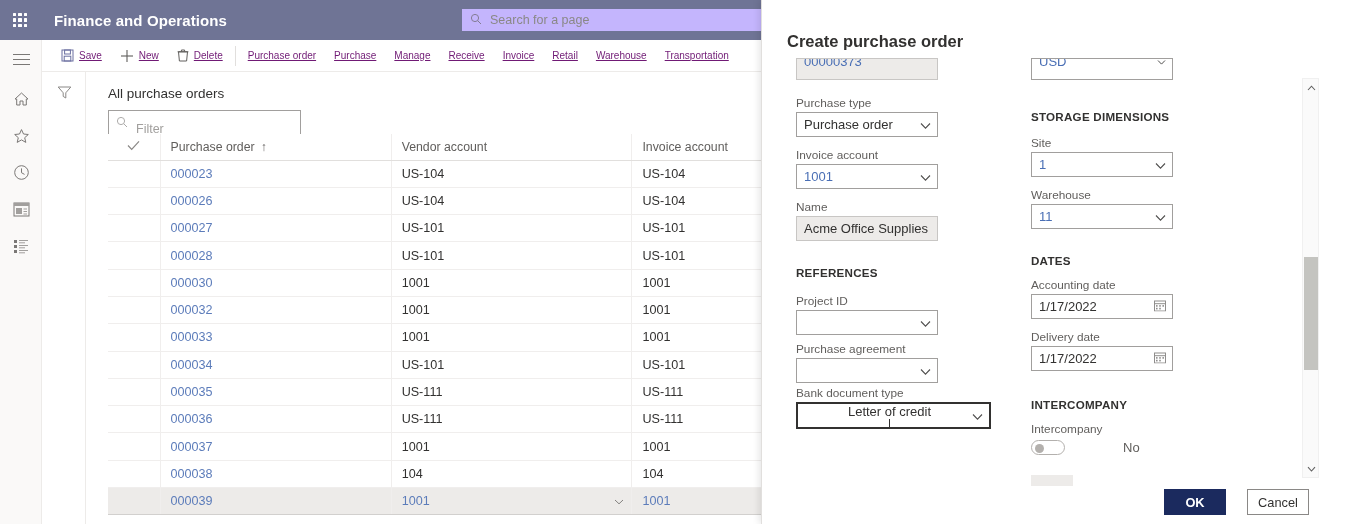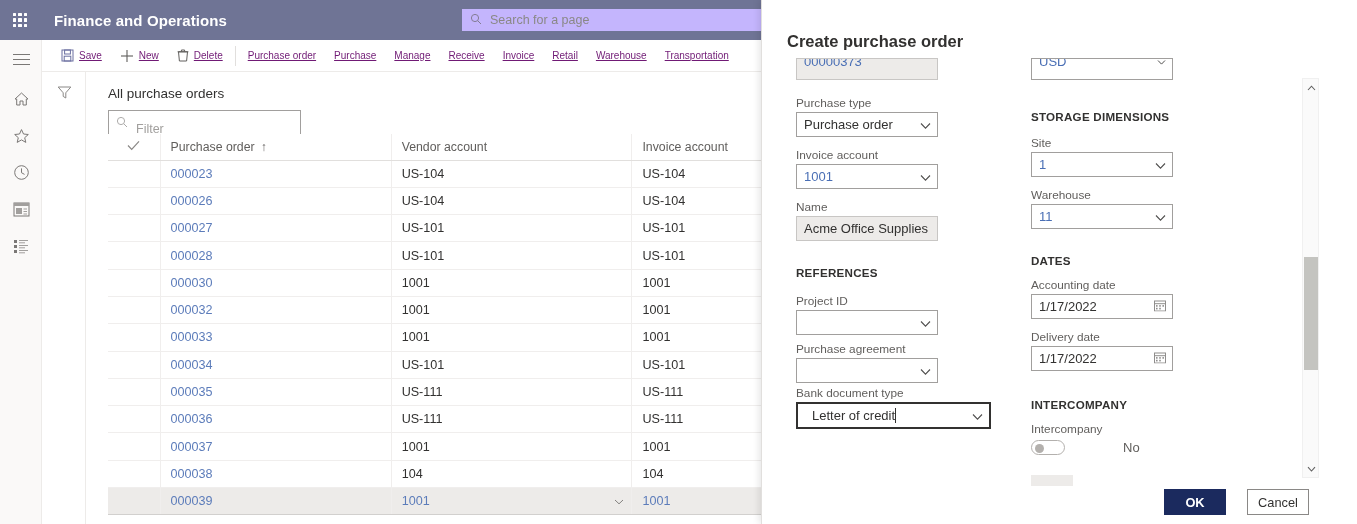--- a/index.html
+++ b/index.html
@@ -178,21 +178,21 @@
     font-size: 11.8px; color: #605e5c; margin-bottom: 2px;
   }
   .fld {
     position: relative;
     height: 25px; border: 1px solid #a19f9d; background: #ffffff;
     display: flex; align-items: center; padding: 0 22px 0 7px;
     font-size: 13px; color: #323130;
   }
   .fld.readonly { background: #edebe9; border: 1px solid #c8c6c4; padding-right: 7px; }
   .fld.blue { color: #4a6fb5; }
-  .fld.focused { border: 2px solid #323130; height: 27px; padding-left: 14px; }
+  .fld.focused { border: 2px solid #323130; height: 27px; padding-left: 14px; flex-direction: column; }
   .chev {
     position: absolute; right: 6px; top: 50%; transform: translateY(-50%);
     pointer-events: none; opacity: .85;
   }
   .cal {
     position: absolute; right: 6px; top: 50%; transform: translateY(-50%);
     opacity: .7;
   }
   .caret {
     display:inline-block; width:1px; height:15px; background:#323130;

